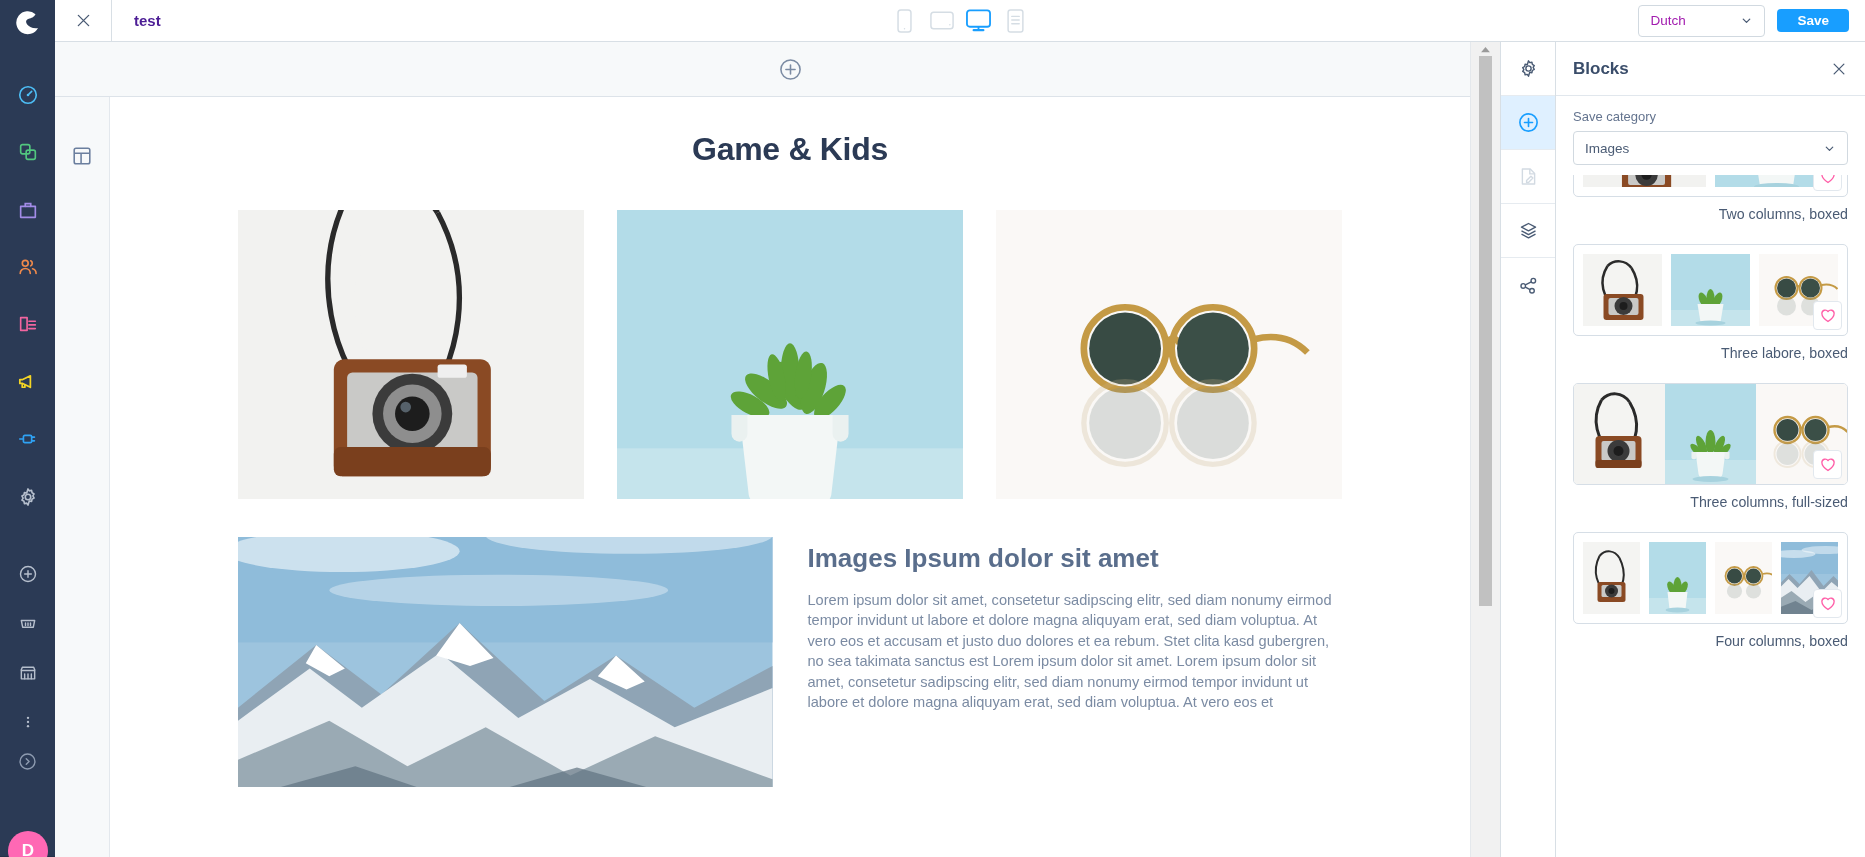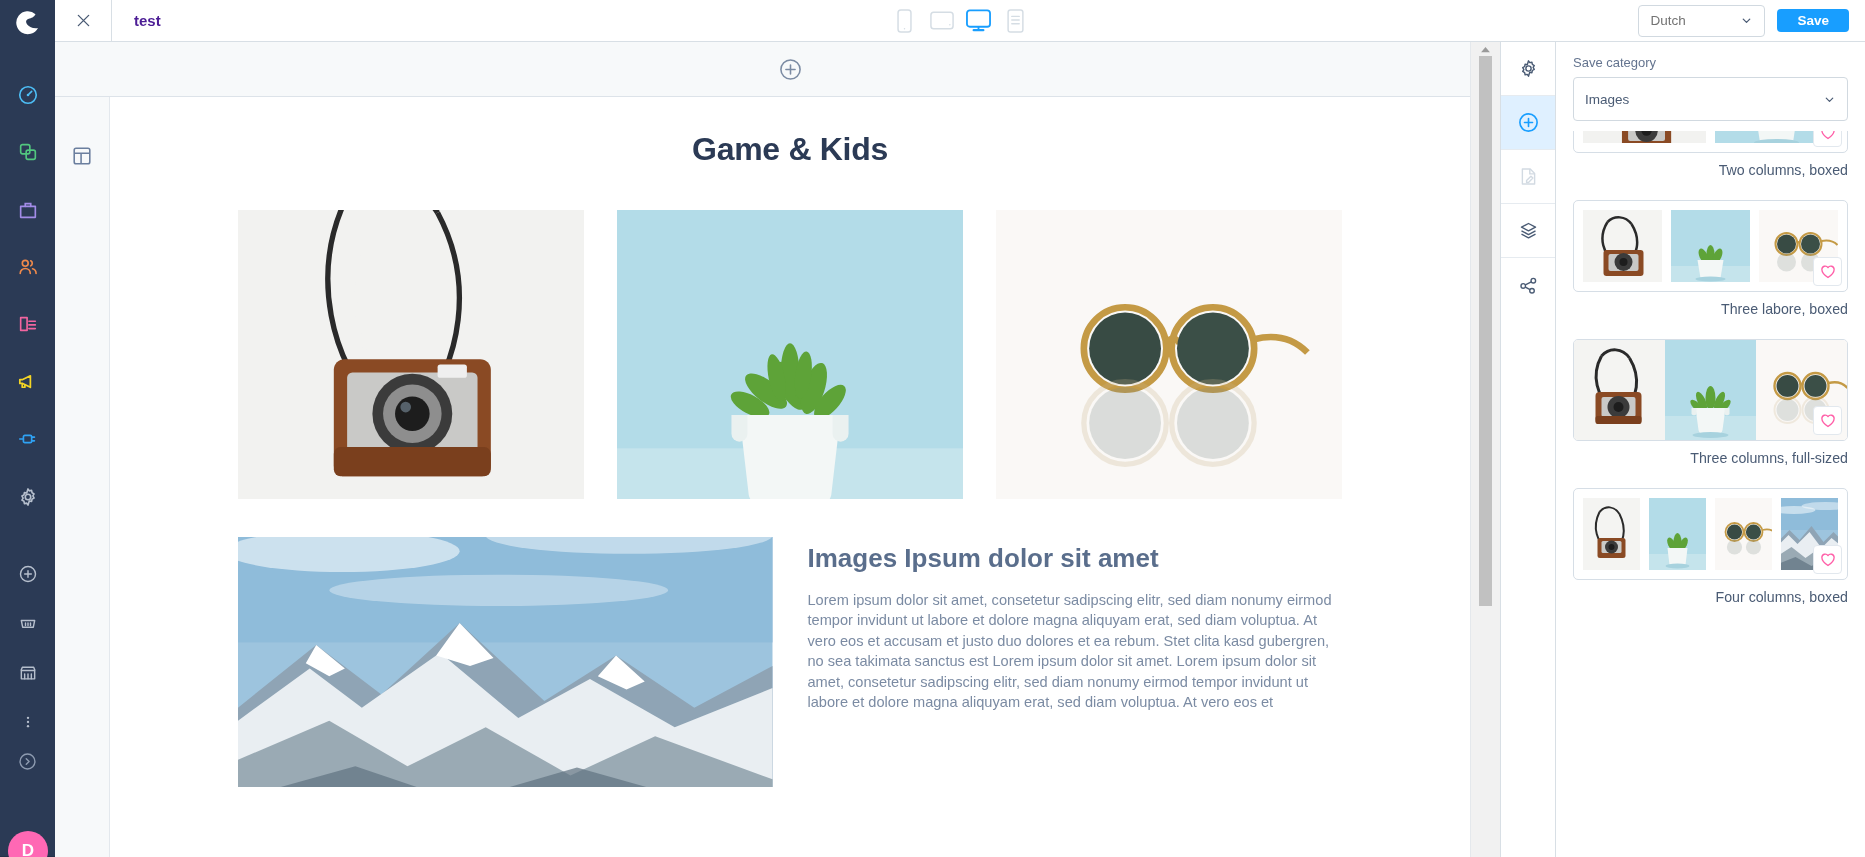--- a/index.html
+++ b/index.html
@@ -63,21 +63,21 @@
   }
   #device-switch > * { pointer-events: auto; }
   .device-btn { cursor: pointer; display: flex; align-items: center; justify-content: center; width: 26px; height: 30px;}
   #topbar-right {
     margin-left: auto; display: flex; align-items: center; gap: 12px;
     padding-right: 16px;
   }
   #lang-select {
     width: 127px; height: 32px;
     border: 1px solid #d1d9e0; border-radius: 4px;
-    background: #fff; color: #737373; font-size: 13.5px;
+    background: #fff; color: #a21caf; font-size: 13.5px;
     display: flex; align-items: center; justify-content: space-between;
     padding: 0 11px; cursor: pointer;
   }
   #save-btn {
     background: #189eff; color: #fff;
     border: none; border-radius: 4px;
     height: 23px; padding: 0 20px;
     font-size: 13.5px; font-weight: bold; cursor: pointer;
     font-family: "Liberation Sans", sans-serif;
   }
@@ -167,21 +167,21 @@
     height: 54px; flex: 0 0 54px;
     display: flex; align-items: center;
     border-bottom: 1px solid #e1e7ed;
     padding: 0 17px;
   }
   #blocks-title { font-size: 17px; font-weight: bold; color: #3a4d6a; }
   #blocks-close { margin-left: auto; cursor: pointer; display: flex; }
   #blocks-category-wrap { padding: 13px 17px 10px 17px; }
   #blocks-category-label { font-size: 13px; color: #64748f; margin-bottom: 7px; }
   #blocks-category-select {
-    height: 44px; border: 1px solid #d1d9e0; border-radius: 4px;
+    height: 34px; border: 1px solid #d1d9e0; border-radius: 4px;
     display: flex; align-items: center; justify-content: space-between;
     padding: 0 11px; font-size: 13.5px; color: #4a5b74; cursor: pointer; gap: 24px;
   }
   #blocks-list {
     flex: 1 1 auto; overflow: hidden; padding: 0 17px;
     position: relative;
   }
   .block-item { margin-bottom: 22px; }
   .block-preview {
     border: 1px solid #d6dee6; border-radius: 5px;
@@ -511,20 +511,28 @@
           <svg width="21" height="21" viewBox="0 0 24 24" fill="none" stroke="#4a5b74" stroke-width="1.6">
             <circle cx="17.5" cy="6.5" r="2.6"></circle>
               <circle cx="6" cy="12.5" r="2.6"></circle>
               <circle cx="16" cy="18" r="2.6"></circle>
             <path d="M8.4 11.3l6.8-3.4M8.4 13.8l5.4 3"></path>
           </svg>
         </div>
       </div>
 
       <div id="blocks-panel">
+        <div id="blocks-header">
+          <div id="blocks-title">Blocks</div>
+          <div id="blocks-close">
+            <svg width="18" height="18" viewBox="0 0 24 24" stroke="#4a5b74" stroke-width="1.7" fill="none">
+              <path d="M5.5 5.5l13 13M18.5 5.5l-13 13" stroke-linecap="round"></path>
+            </svg>
+          </div>
+        </div>
 
         <div id="blocks-category-wrap">
           <div id="blocks-category-label">Save category</div>
           <div id="blocks-category-select">
             <span>Images</span>
             <svg width="13" height="13" viewBox="0 0 24 24" fill="none" stroke="#4a5b74" stroke-width="2.2">
               <path d="M6 9.5l6 6 6-6" stroke-linecap="round" stroke-linejoin="round"></path>
             </svg>
           </div>
         </div>

